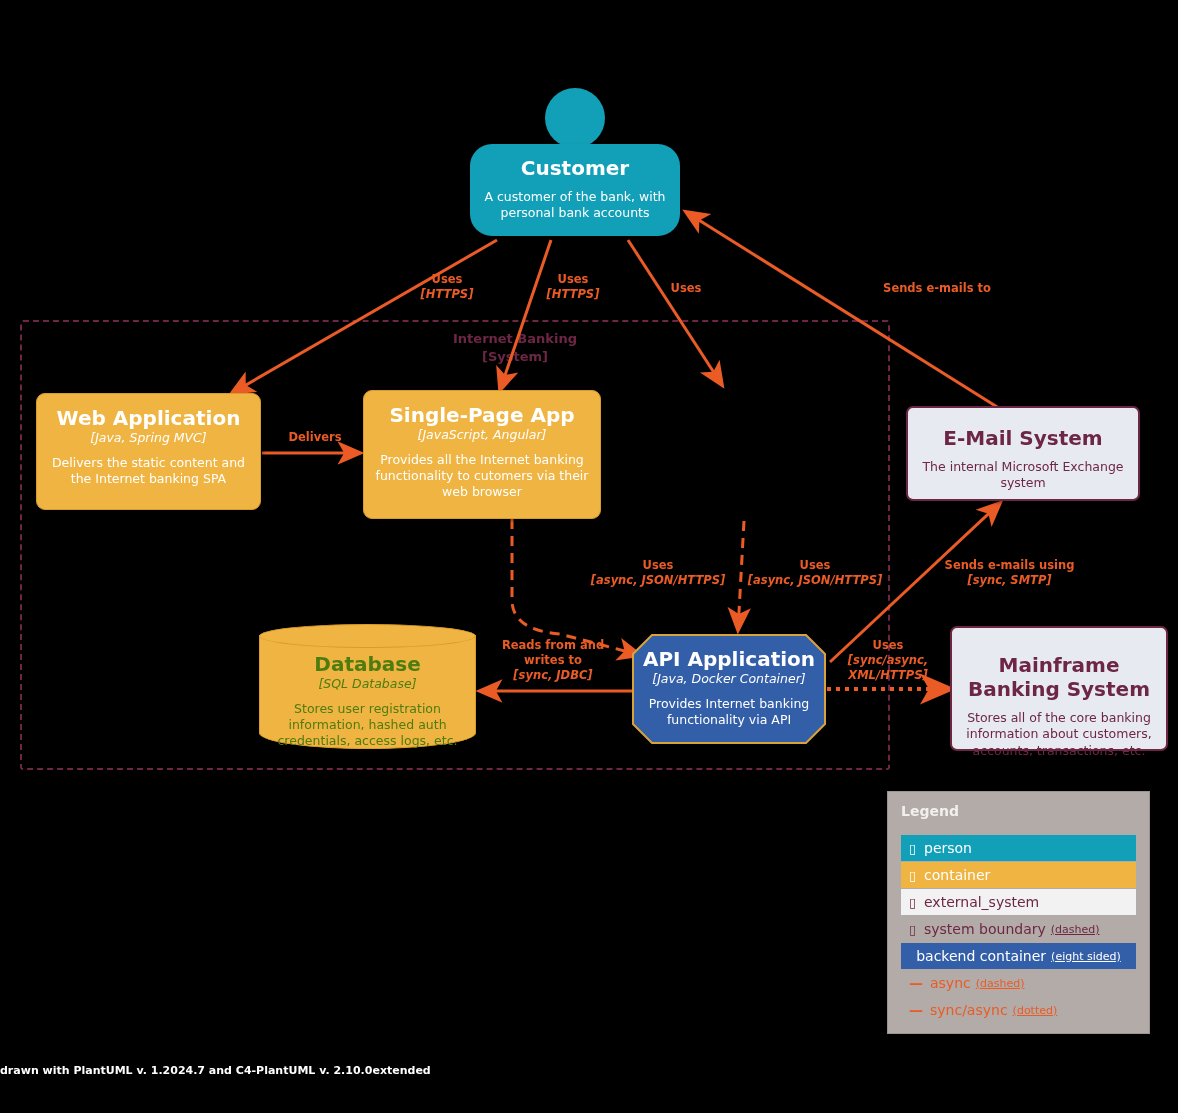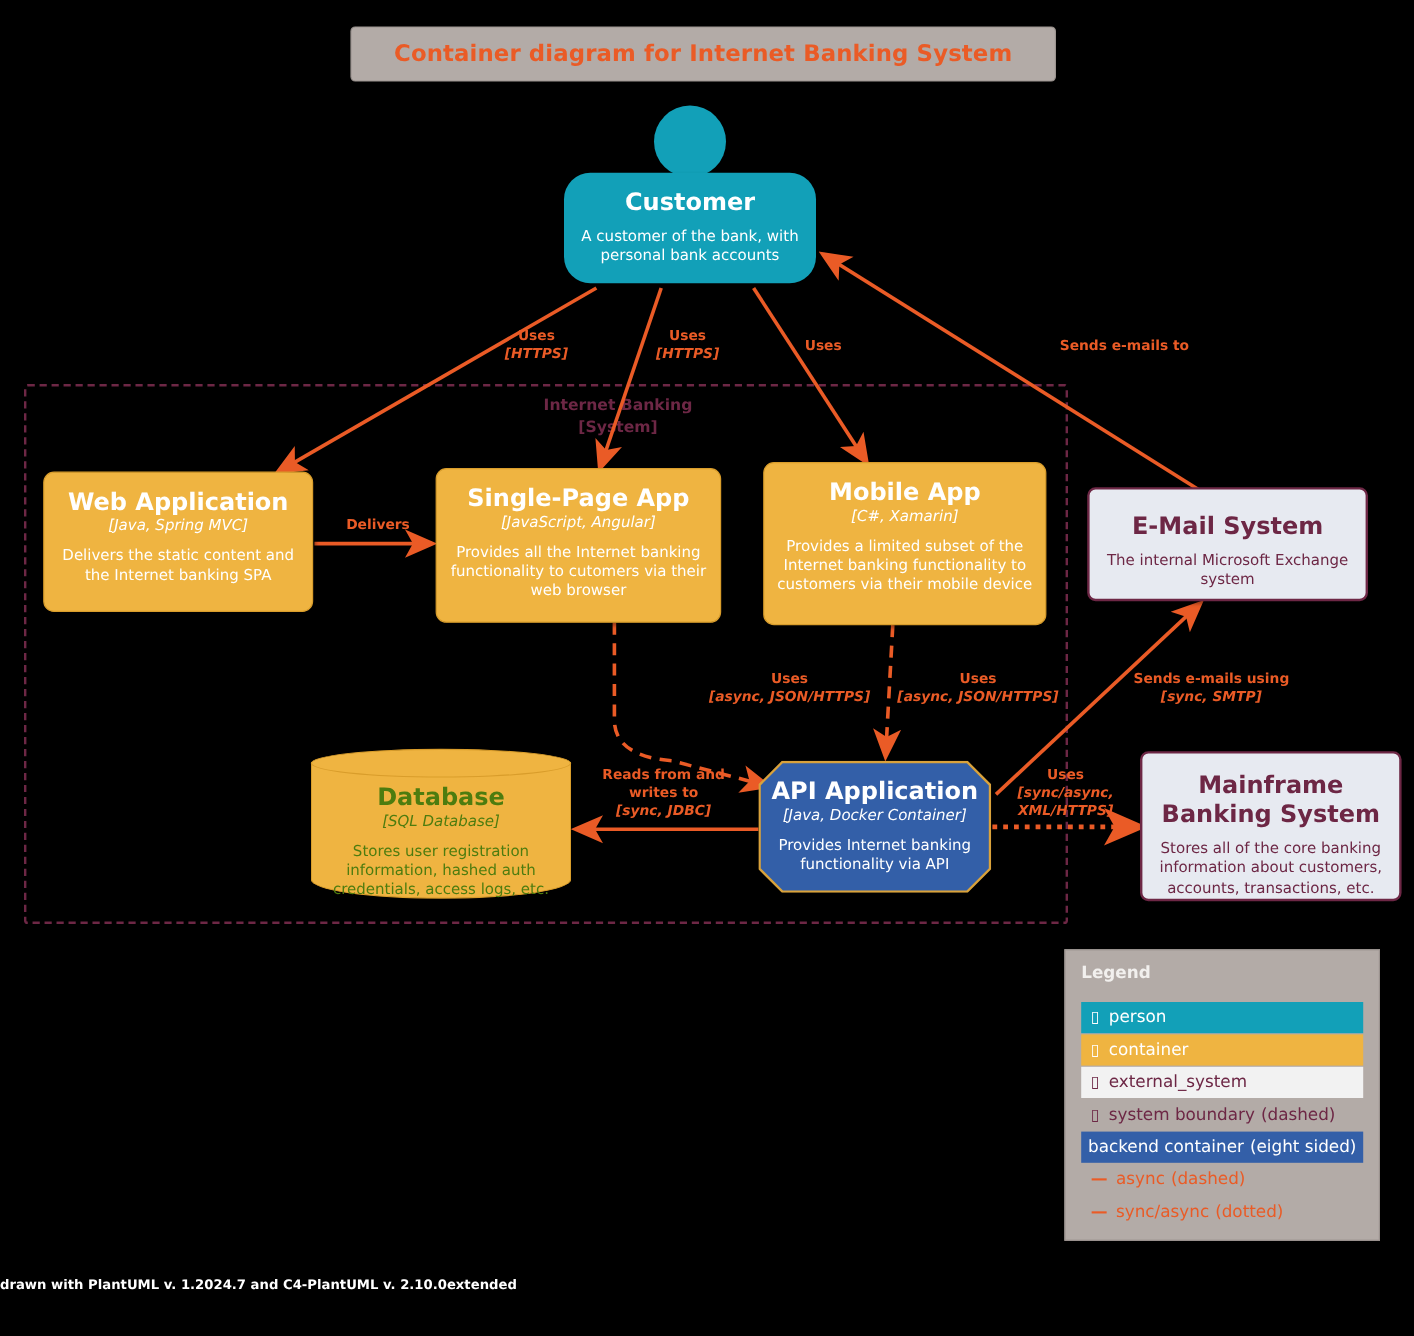--- a/index.html
+++ b/index.html
@@ -217,21 +217,21 @@
     box-sizing: border-box;
     font-size: 14px;
     margin-bottom: 1px;
   }
   .legend-glyph {
     display: inline-block;
     width: 15px;
     font-size: 13px;
     flex: 0 0 auto;
   }
-  .legend-sub { font-size: 14px; margin-left: 5px; }
+  .legend-sub { font-size: 11px; margin-left: 5px; text-decoration: underline; }
   .lg-person      { background: #12A0B8; color: #FFFFFF; }
   .lg-container   { background: #EFB441; color: #FFFFFF; }
   .lg-external    { background: #F2F2F2; color: #6D2745; }
   .lg-boundary    { background: transparent; color: #6D2745; }
   .lg-backend     { background: #335FA8; color: #FFFFFF; justify-content:center; padding-left:0; }
   .lg-async       { background: transparent; color: #EA5B26; }
   .lg-syncasync   { background: transparent; color: #EA5B26; }
   .dash-mark { color:#EA5B26; margin-right:7px; font-weight:bold; }
 
   
@@ -243,23 +243,20 @@
     color: #FFFFFF;
     font-size: 11px;
     font-weight: bold;
   }
 </style>
 </head>
 <body>
 
 <div id="canvas">
 
-  <div class="title-box">
-    <span class="title-text">Container diagram for Internet Banking System</span>
-  </div>
 
   <div class="boundary"></div>
   <div class="boundary-label">
     <span>Internet Banking</span>
     <span class="tech">[System]</span>
   </div>
 
   <svg id="arrows" width="1178" height="1113">
     <defs>
       <marker id="ah" markerWidth="9" markerHeight="9" refX="7.5" refY="4.5" orient="auto">
@@ -301,25 +298,20 @@
     <div class="node-tech">[Java, Spring MVC]</div>
     <div class="node-desc">Delivers the static content and the Internet banking SPA</div>
   </div>
 
   <div class="container-box" style="left:363px; top:390px; width:238px; height:129px;">
     <div class="node-name">Single-Page App</div>
     <div class="node-tech">[JavaScript, Angular]</div>
     <div class="node-desc">Provides all the Internet banking functionality to cutomers via their web browser</div>
   </div>
 
-  <div class="container-box" style="left:636px; top:385px; width:236px; height:136px;">
-    <div class="node-name">Mobile App</div>
-    <div class="node-tech">[C#, Xamarin]</div>
-    <div class="node-desc">Provides a limited subset of the Internet banking functionality to customers via their mobile device</div>
-  </div>
 
   <div class="ext-box" style="left:906px; top:406px; width:234px; height:95px; padding-top:18px;">
     <div class="node-name">E-Mail System</div>
     <div class="node-desc">The internal Microsoft Exchange system</div>
   </div>
 
   <div class="db">
     <div class="db-body"></div>
     <div class="db-top"></div>
     <div class="db-text">
@@ -333,21 +325,21 @@
     <svg width="194" height="110">
       <polygon points="20,1 174,1 193,20 193,90 174,109 20,109 1,90 1,20" fill="#335FA8" stroke="#D9A23B" stroke-width="2"></polygon>
     </svg>
     <div class="octagon-text">
       <div class="node-name">API Application</div>
       <div class="node-tech">[Java, Docker Container]</div>
       <div class="node-desc" style="padding:0 14px;">Provides Internet banking functionality via API</div>
     </div>
   </div>
 
-  <div class="ext-box" style="left:950px; top:626px; width:218px; height:125px; padding-top:14px;">
+  <div class="ext-box" style="left:950px; top:626px; width:218px; height:125px; padding-top:25px;">
     <div class="node-name">Mainframe Banking System</div>
     <div class="node-desc">Stores all of the core banking information about customers, accounts, transactions, etc.</div>
   </div>
 
   <div class="rel-label" style="left:402px; top:272px; width:90px;">
     <span>Uses</span>
     <span class="tech">[HTTPS]</span>
   </div>
   <div class="rel-label" style="left:528px; top:272px; width:90px;">
     <span>Uses</span>

